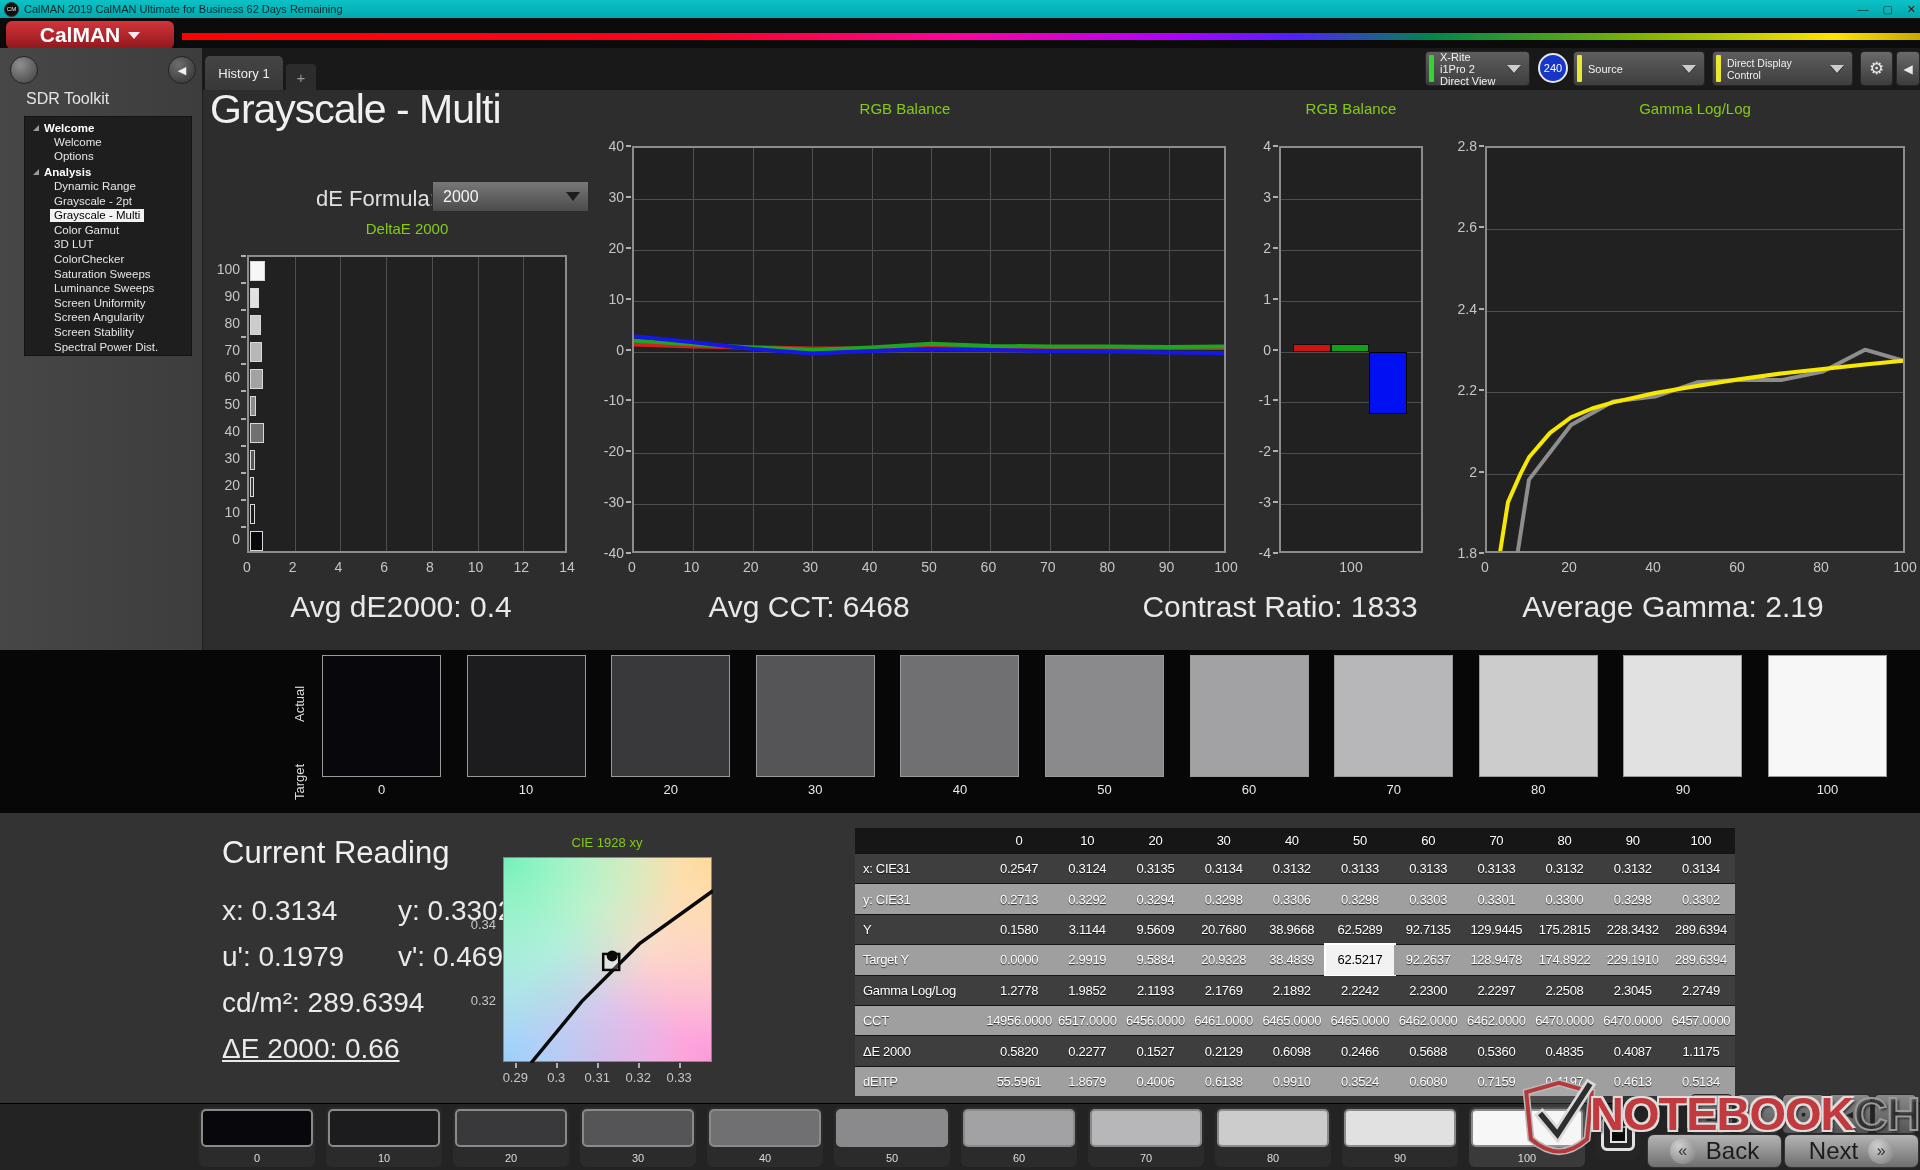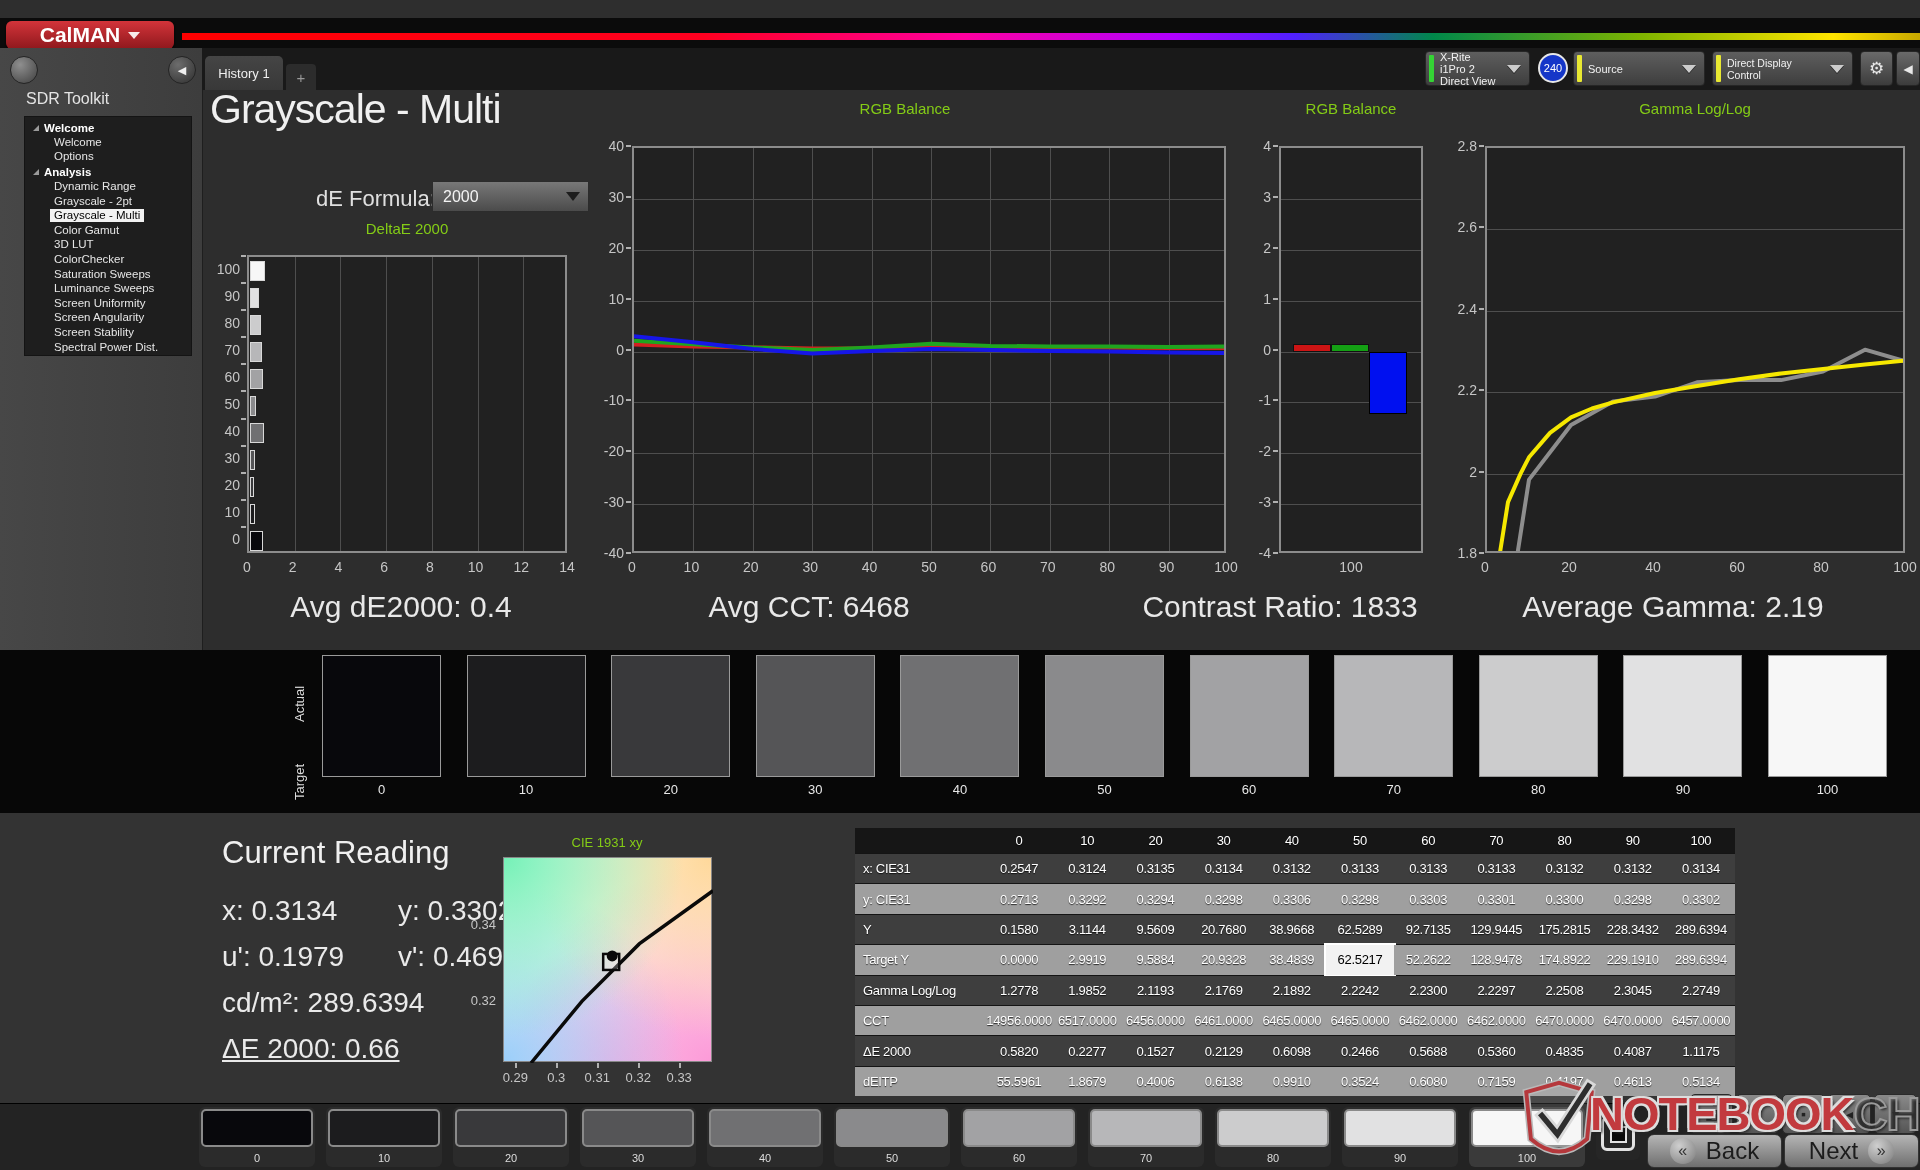--- a/index.html
+++ b/index.html
@@ -123,20 +123,29 @@
   #watermark{position:absolute;left:1520px;top:1078px;width:400px;height:92px;pointer-events:none;}
   #wm-text{position:absolute;left:70px;top:8px;font-size:47px;font-weight:bold;letter-spacing:-1px;white-space:nowrap;}
   #wm-text .red{color:#c23a3e;text-shadow:-2px -2px 0 #ddd,2px -2px 0 #ddd,-2px 2px 0 #ddd,2px 2px 0 #ddd,3px 3px 3px #222;}
   #wm-text .gray{color:rgba(70,70,70,.35);-webkit-text-stroke:2px #9a9a9a;text-shadow:2px 2px 3px #222;}
 </style>
 </head>
 <body>
 
 <div id="app">
 
+  <div class="abs" id="titlebar">
+    <span id="app-icon">CM</span>
+    <span>CalMAN 2019 CalMAN Ultimate for Business 62 Days Remaining</span>
+    <span id="winbtns">
+      <span>—</span>
+      <span>▢</span>
+      <span class="close">✕</span>
+    </span>
+  </div>
 
   <div class="abs" id="logobar">
     <div id="logo">
       <span class="t">CalMAN</span>
       <span class="arr"></span>
     </div>
     <div id="rainbow"></div>
   </div>
 
   <div class="abs" id="main">
@@ -441,21 +450,21 @@
 
   <div class="abs" id="infoband">
     <div id="cr-title">Current Reading</div>
     <div class="cr" style="left:222px;top:82px;">x: 0.3134</div>
     <div class="cr" style="left:398px;top:82px;">y: 0.3302</div>
     <div class="cr" style="left:222px;top:128px;">u': 0.1979</div>
     <div class="cr" style="left:398px;top:128px;">v': 0.4691</div>
     <div class="cr" style="left:222px;top:174px;">cd/m²: 289.6394</div>
     <div class="cr" style="left:222px;top:220px;text-decoration:underline;">ΔE 2000: 0.66</div>
 
-    <div class="ctitle" style="left:607px;top:22px;font-size:13px;">CIE 1931 xy</div>
+    <div class="ctitle" style="left:607px;top:22px;font-size:13px;">CIE 1928 xy</div>
     <div id="cie">
         <svg width="209" height="205" style="position: absolute; left: 0px; top: 0px;">
           <polyline points="27.047058823529593,205 77.86274509803921,143.32987551867217 135.23529411764707,85.91286307053936 209,32.748962655601815" fill="none" stroke="#0a0a0a" stroke-width="3.5"></polyline>
           <rect x="99.1882352941177" y="95.94813278008303" width="16" height="16" fill="rgba(255,255,255,0.25)" stroke="#0a0a0a" stroke-width="2.5"></rect>
           <circle cx="108.1882352941177" cy="97.94813278008303" r="5.5" fill="#0a0a0a"></circle>
         </svg>
       </div>
     <div id="cie-axes">
         <div class="axlab" style="left: 496px; top: 102.268px; font-size: 13px; transform: translate(-100%, -50%); margin-top: 9px;">0.34</div>
         <div class="axlab" style="left: 496px; top: 187.33px; font-size: 13px; transform: translate(-100%, -50%);">0.32</div>
@@ -520,21 +529,21 @@
         <div class="c dark">175.2815</div>
         <div class="c dark">228.3432</div>
         <div class="c dark">289.6394</div>
         <div class="c light lab">Target Y</div>
         <div class="c light">0.0000</div>
         <div class="c light">2.9919</div>
         <div class="c light">9.5884</div>
         <div class="c light">20.9328</div>
         <div class="c light">38.4839</div>
         <div class="c light hl">62.5217</div>
-        <div class="c light">52.2622</div>
+        <div class="c light">92.2637</div>
         <div class="c light">128.9478</div>
         <div class="c light">174.8922</div>
         <div class="c light">229.1910</div>
         <div class="c light">289.6394</div>
         <div class="c dark lab">Gamma Log/Log</div>
         <div class="c dark">1.2778</div>
         <div class="c dark">1.9852</div>
         <div class="c dark">2.1193</div>
         <div class="c dark">2.1769</div>
         <div class="c dark">2.1892</div>

